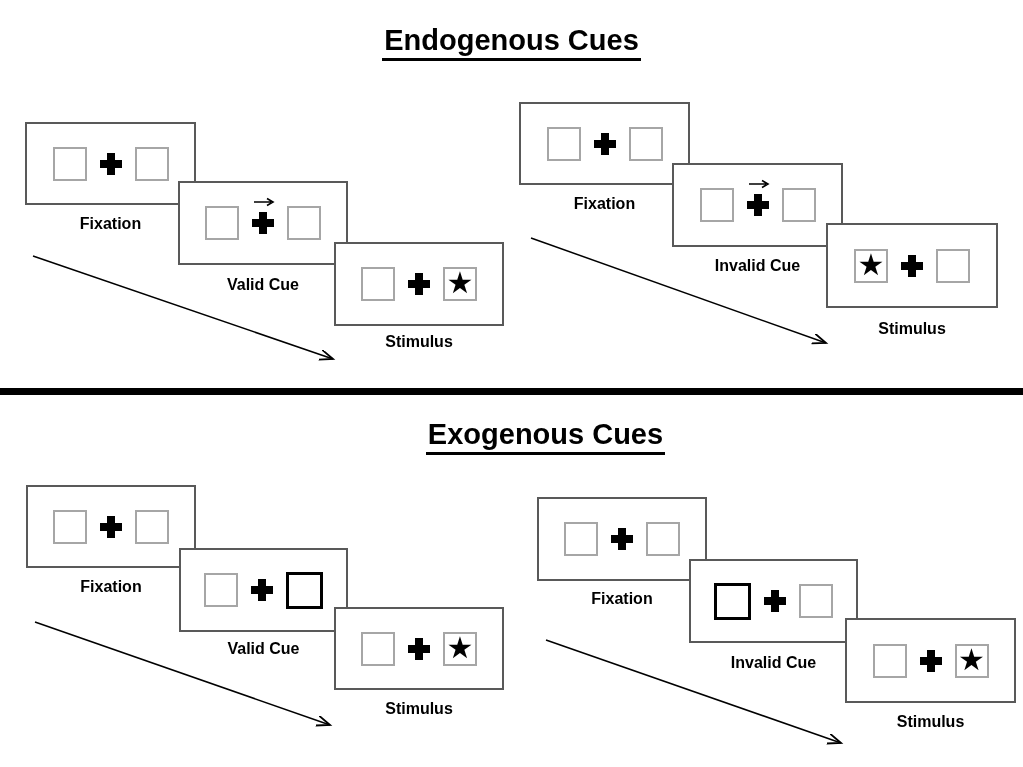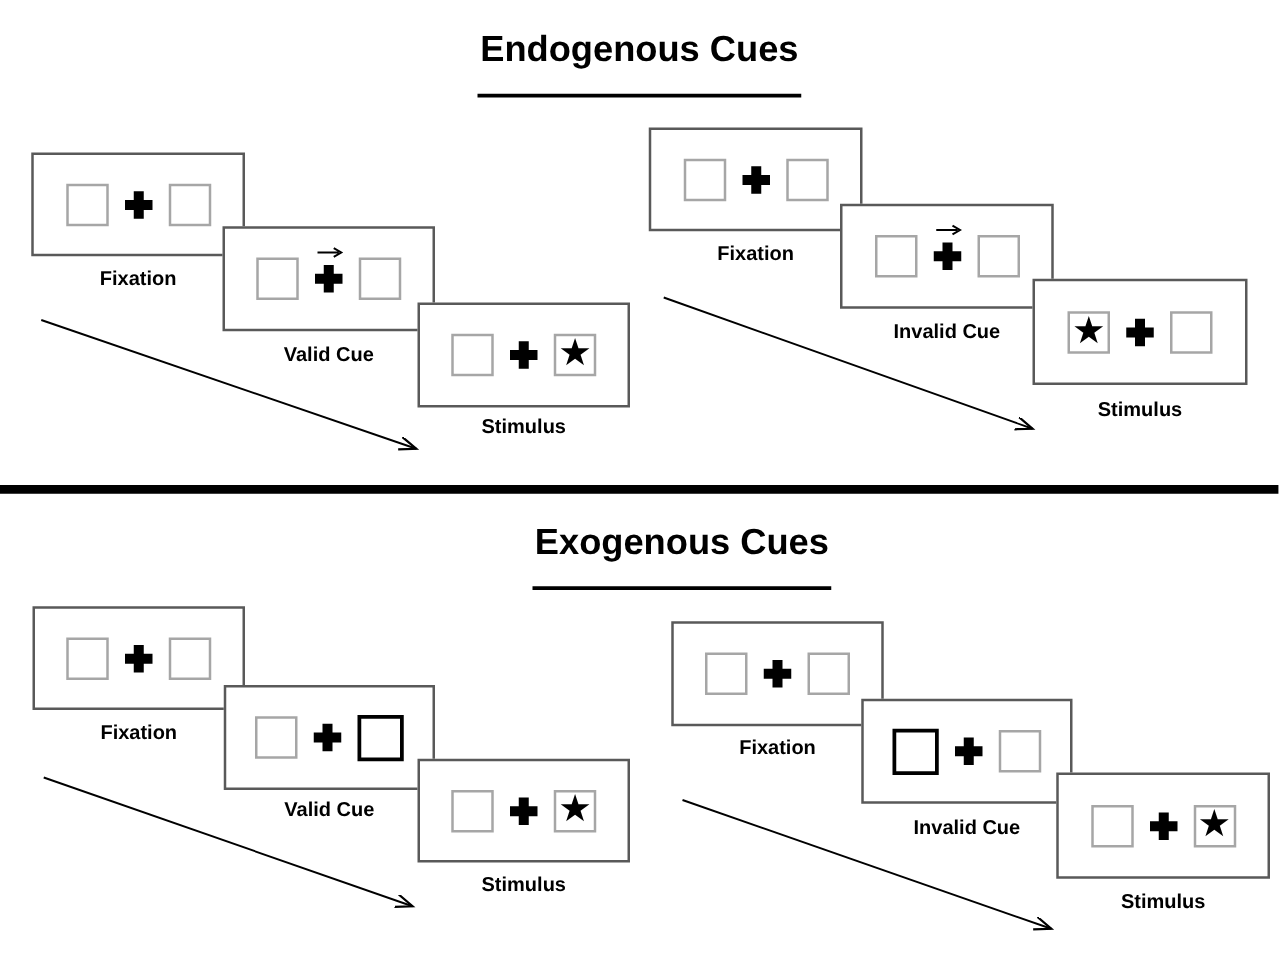--- a/index.html
+++ b/index.html
@@ -4,21 +4,21 @@
 <style>
   html,body{margin:0;padding:0;background:#fff;}
   #stage{
     position:relative;width:1023px;height:767px;background:#fff;overflow:hidden;
     font-family:"Liberation Sans","DejaVu Sans",sans-serif;color:#000;
   }
   .section-title{
     position:absolute;left:0;width:100%;text-align:center;
     font-size:29px;font-weight:bold;letter-spacing:0px;
   }
-  .section-title span{display:inline-block;border-bottom:3px solid #000;padding:0 2px 18px 2px;}
+  .section-title span{display:inline-block;border-bottom:3px solid #000;padding:0 2px 1px 2px;}
   .divider{position:absolute;left:0;top:388px;width:1023px;height:7px;background:#000;}
   .panel{
     position:absolute;background:#fff;border:2px solid #595959;box-sizing:border-box;
     display:flex;align-items:center;justify-content:center;gap:13px;
   }
   .box{width:34px;height:34px;border:2px solid #a6a6a6;background:#fff;box-sizing:border-box;
        display:flex;align-items:center;justify-content:center;}
   .box.bold{width:37px;height:37px;border:3px solid #000;}
   .plus-wrap{position:relative;width:22px;height:22px;}
   .plus{position:absolute;left:0;top:0;width:22px;height:22px;}

